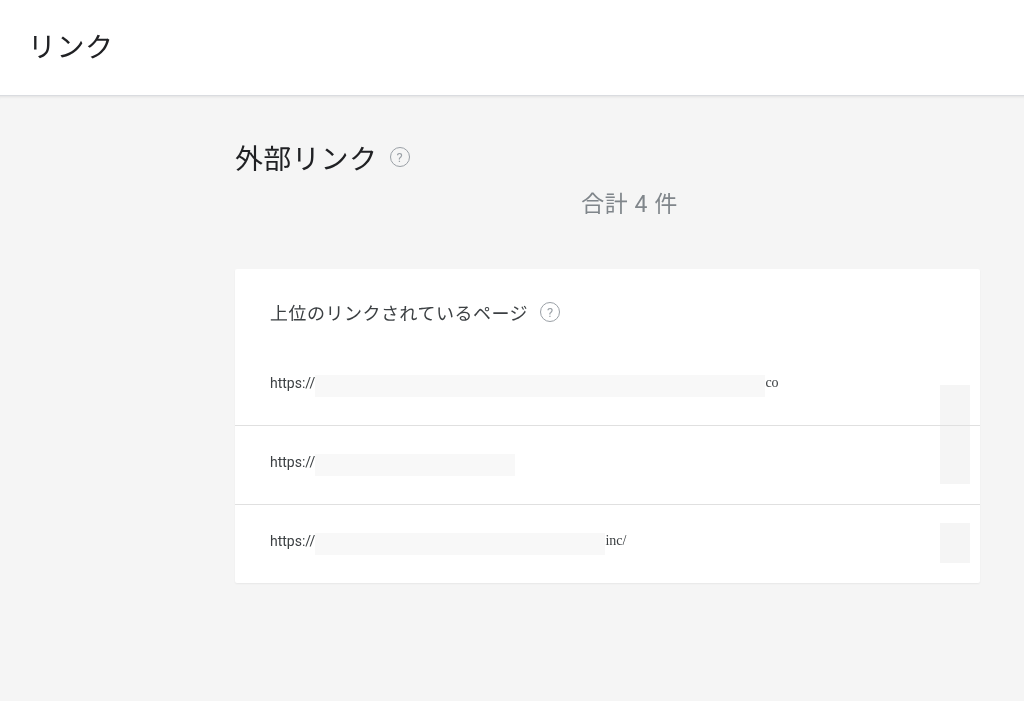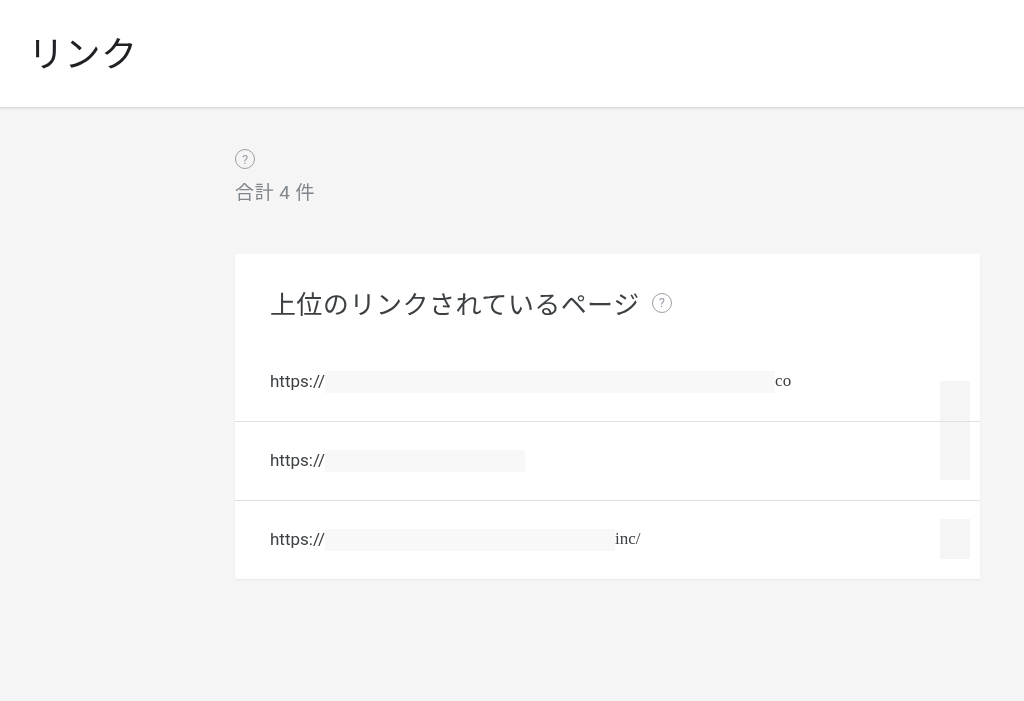--- a/index.html
+++ b/index.html
@@ -13,21 +13,21 @@
       width: 1024px;
       height: 701px;
       overflow: hidden;
     }
     .header {
       padding: 25px 28px 30px;
       border-bottom: 1px solid #dadce0;
       background: #ffffff;
     }
     .header-title {
-      font-size: 36px;
+      font-size: 28px;
       color: #202124;
       font-weight: 400;
       letter-spacing: 0.5px;
     }
     .content-area {
       background: #f5f5f5;
       height: 100%;
       padding-top: 40px;
       padding-left: 235px;
       border-top: 1px solid #e8e8e8;
@@ -55,47 +55,48 @@
       border: 1.5px solid #9aa0a6;
       display: flex;
       align-items: center;
       justify-content: center;
       color: #9aa0a6;
       font-size: 13px;
       font-weight: 400;
       cursor: pointer;
     }
     .section-subtitle {
-      font-size: 19px;
+      font-size: 23px;
       color: #80868b;
       letter-spacing: 0.5px;
       margin-top: 6px;
+      text-align: center;
     }
     .card {
       background: #ffffff;
       border-radius: 2px;
       box-shadow: 0 1px 2px rgba(0,0,0,0.06);
       width: 745px;
     }
     .card-header-row {
       display: flex;
       align-items: center;
       gap: 12px;
       padding: 30px 35px 40px;
     }
     .card-title {
-      font-size: 26px;
+      font-size: 18px;
       color: #3c4043;
       font-weight: 400;
       letter-spacing: 0.5px;
     }
     .list-row {
       border-top: 1px solid #e0e0e0;
       padding: 28px 35px;
-      font-size: 17px;
+      font-size: 14px;
       color: #3c4043;
       display: flex;
       align-items: flex-start;
       flex-wrap: wrap;
       position: relative;
       cursor: pointer;
     }
     .list-row:first-of-type {
       border-top: none;
       padding-top: 20px;
@@ -146,20 +147,21 @@
 <body>
 
 <div class="header">
   <h1 class="header-title">リンク</h1>
 </div>
 
 <div class="content-area">
 
   <div class="section-header">
     <div class="section-title-row">
+      <span class="section-title">外部リンク</span>
       <span class="help-icon">?</span>
     </div>
     <div class="section-subtitle">合計 4 件</div>
   </div>
 
   <div class="card">
     <div class="card-header-row">
       <span class="card-title">上位のリンクされているページ</span>
       <span class="help-icon">?</span>
     </div>

